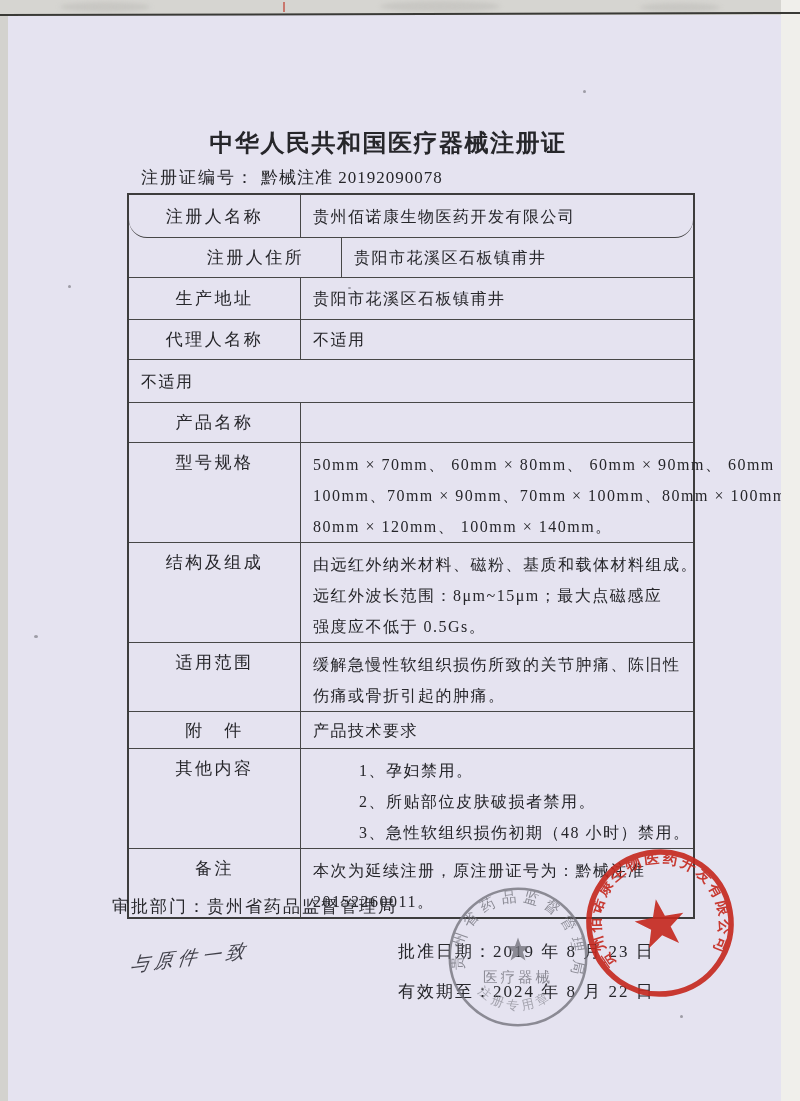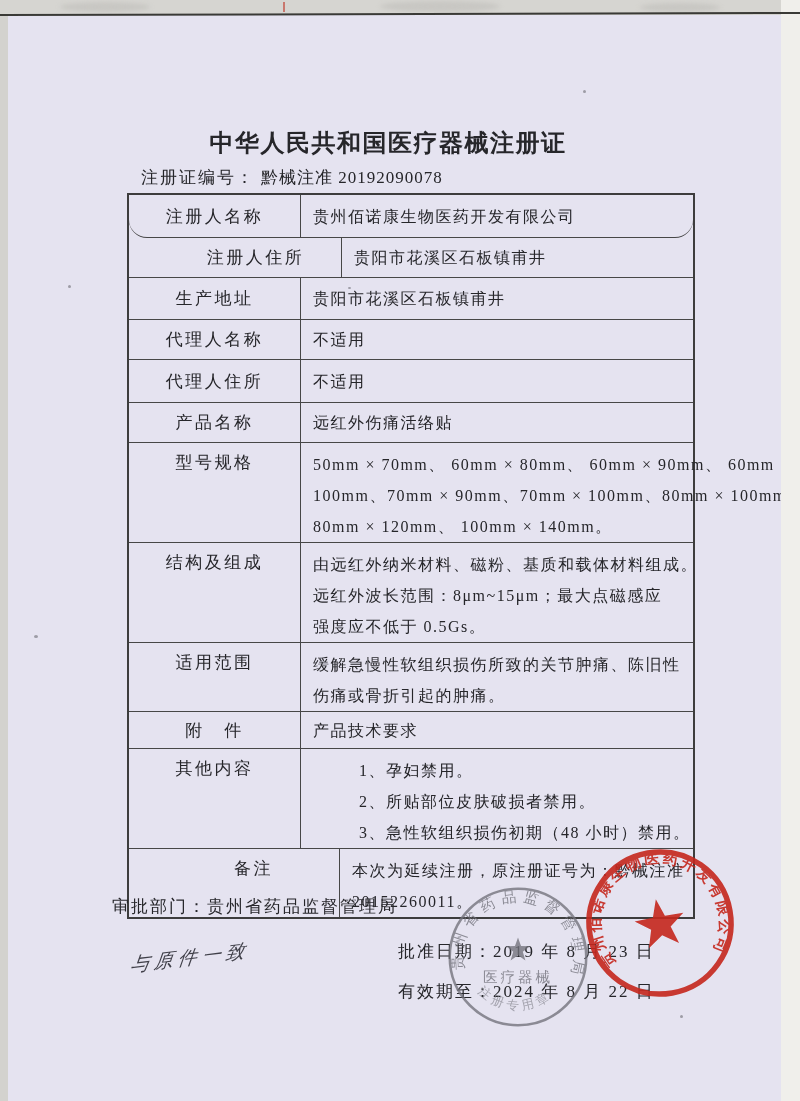--- a/index.html
+++ b/index.html
@@ -113,31 +113,27 @@
     </div>
 
     <div class="trow" style="min-height:40px;">
       <div class="tlabel">代理人名称</div>
       <div class="tvalue">
           <div class="vline">不适用</div>
         </div>
     </div>
 
     <div class="trow" style="min-height:43px;">
-      <div class="tlabel">代理人住所</div>
       <div class="tvalue">
           <div class="vline">不适用</div>
         </div>
     </div>
 
     <div class="trow" style="min-height:40px;">
       <div class="tlabel">产品名称</div>
-      <div class="tvalue">
-          <div class="vline">远红外伤痛活络贴</div>
-        </div>
     </div>
 
     <div class="trow multi" style="min-height:93px;">
       <div class="tlabel">型号规格</div>
       <div class="tvalue">
         <div class="vline">50mm × 70mm、 60mm × 80mm、 60mm × 90mm、 60mm ×</div>
         <div class="vline">100mm、70mm × 90mm、70mm × 100mm、80mm × 100mm、</div>
         <div class="vline">80mm × 120mm、 100mm × 140mm。</div>
       </div>
     </div>
@@ -168,21 +164,21 @@
 
     <div class="trow multi" style="min-height:93px;">
       <div class="tlabel">其他内容</div>
       <div class="tvalue">
         <div class="vline indent">1、孕妇禁用。</div>
         <div class="vline indent">2、所贴部位皮肤破损者禁用。</div>
         <div class="vline indent">3、急性软组织损伤初期（48 小时）禁用。</div>
       </div>
     </div>
 
-    <div class="trow multi" style="min-height:62px;margin-left:39px;">
+    <div class="trow multi" style="min-height:62px;">
       <div class="tlabel">备注</div>
       <div class="tvalue">
         <div class="vline">本次为延续注册，原注册证号为：黔械注准</div>
         <div class="vline">20152260011。</div>
       </div>
     </div>
 
   </div>
 
   <div class="approval-line">

